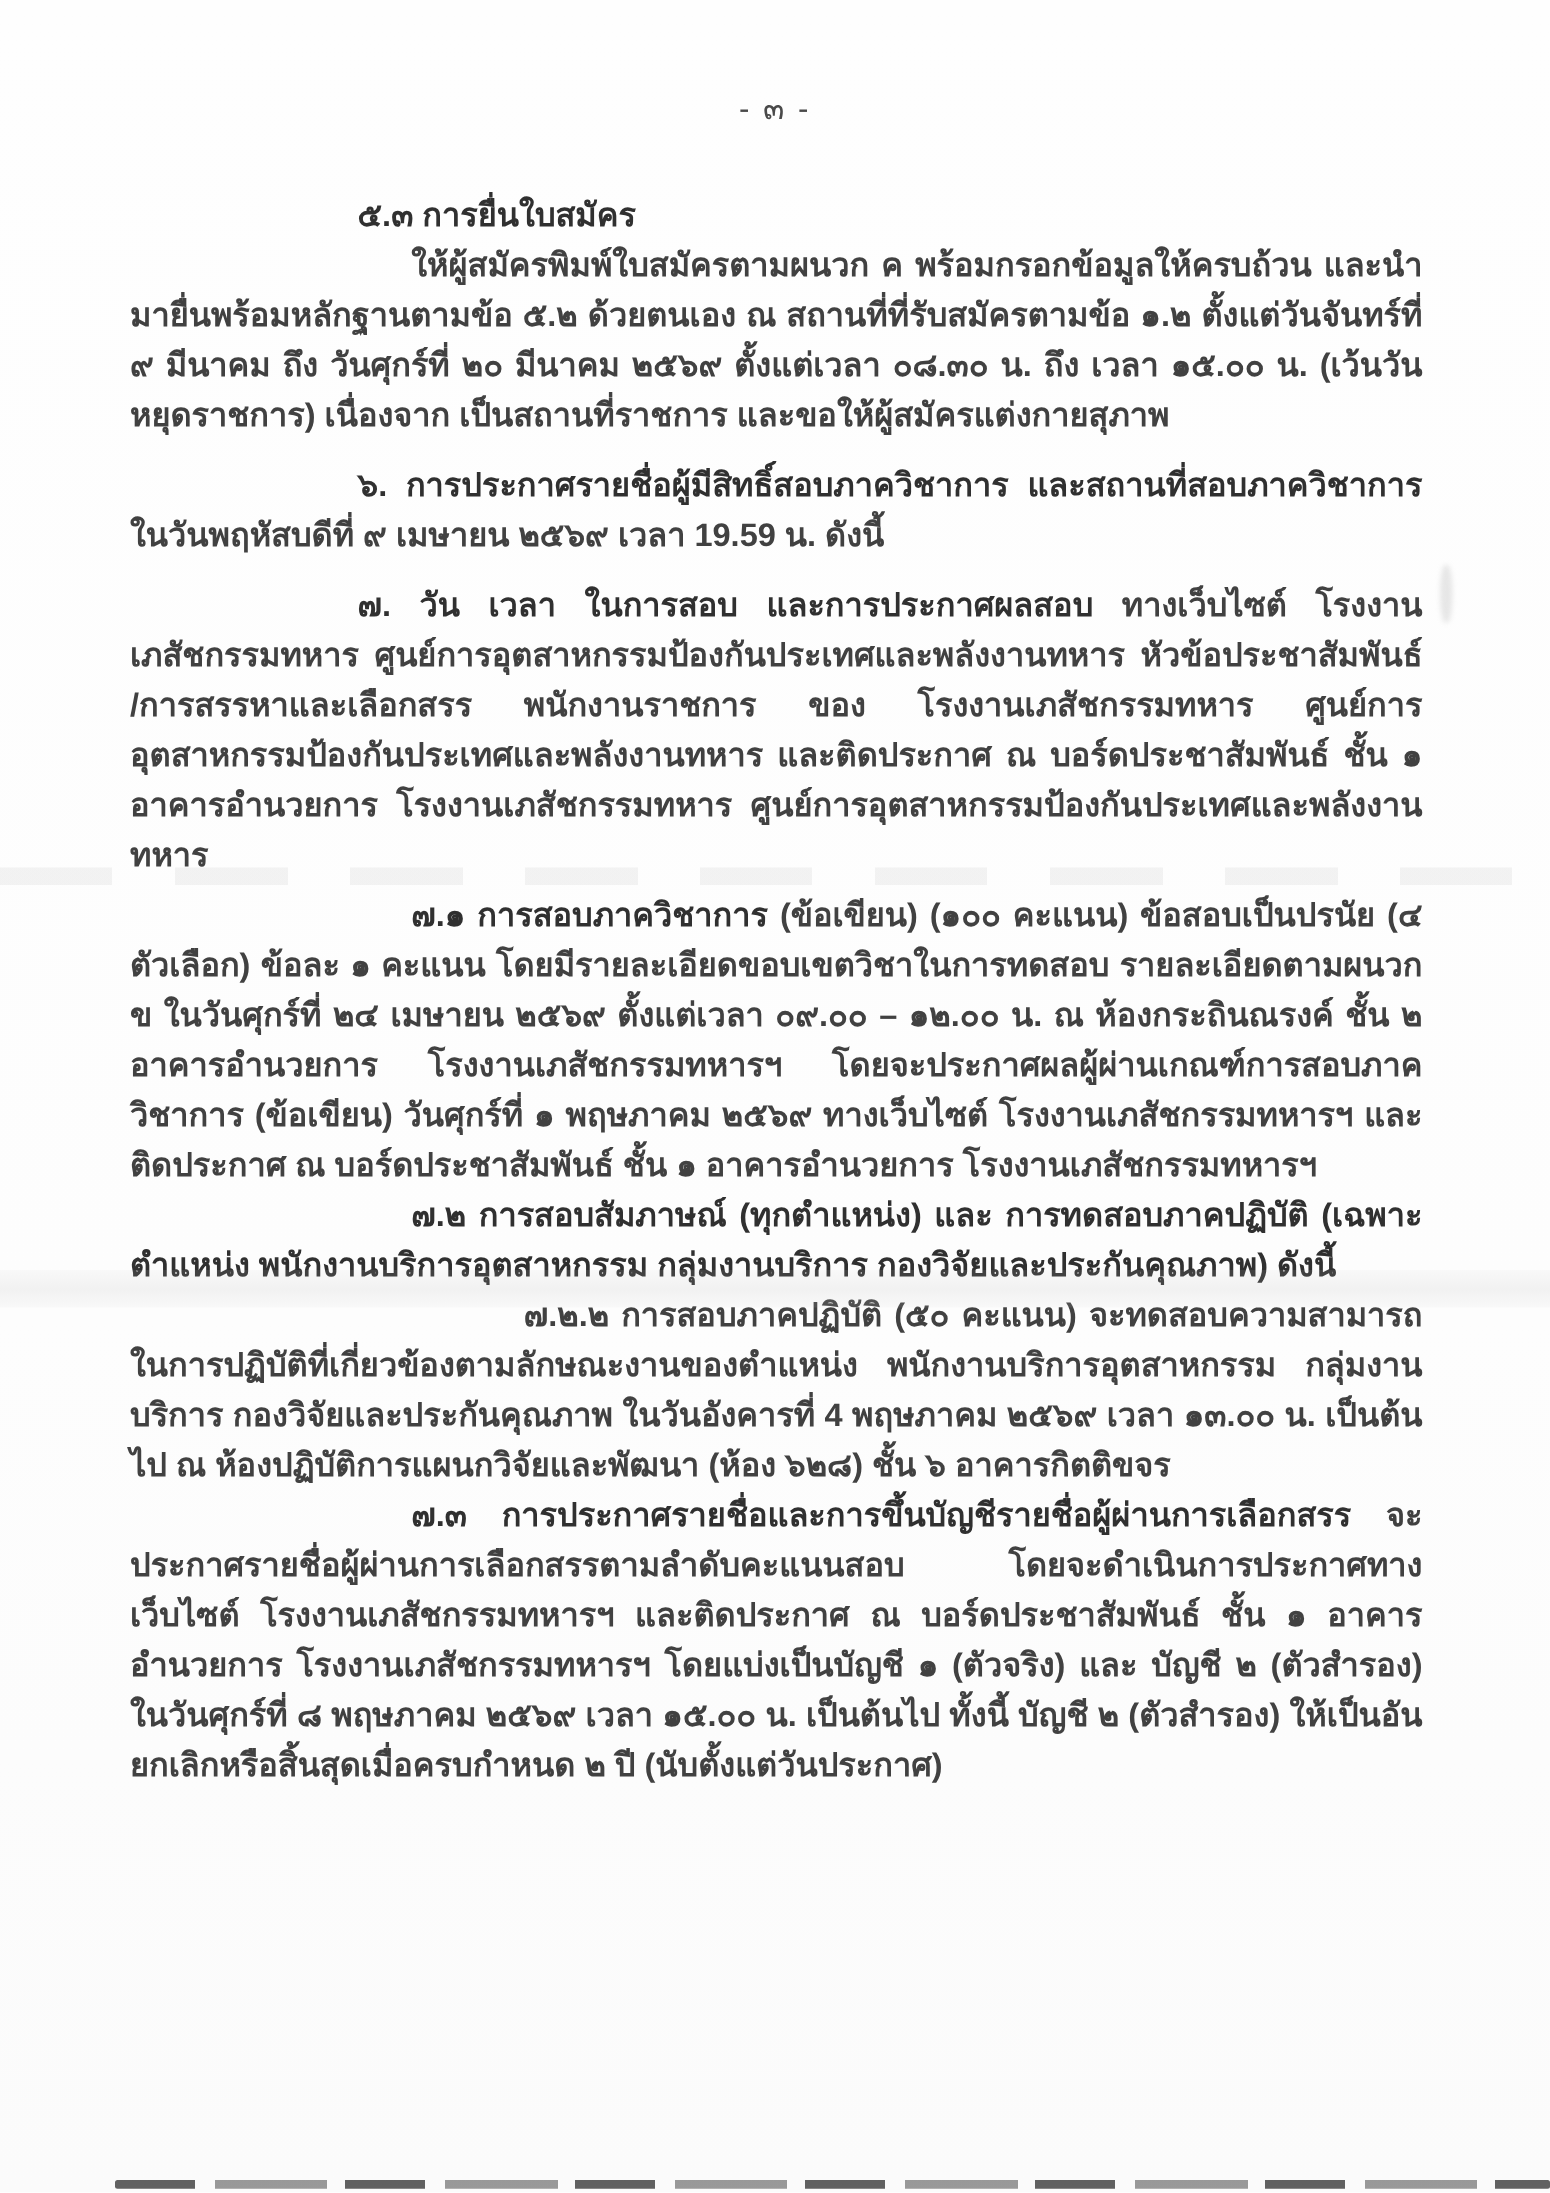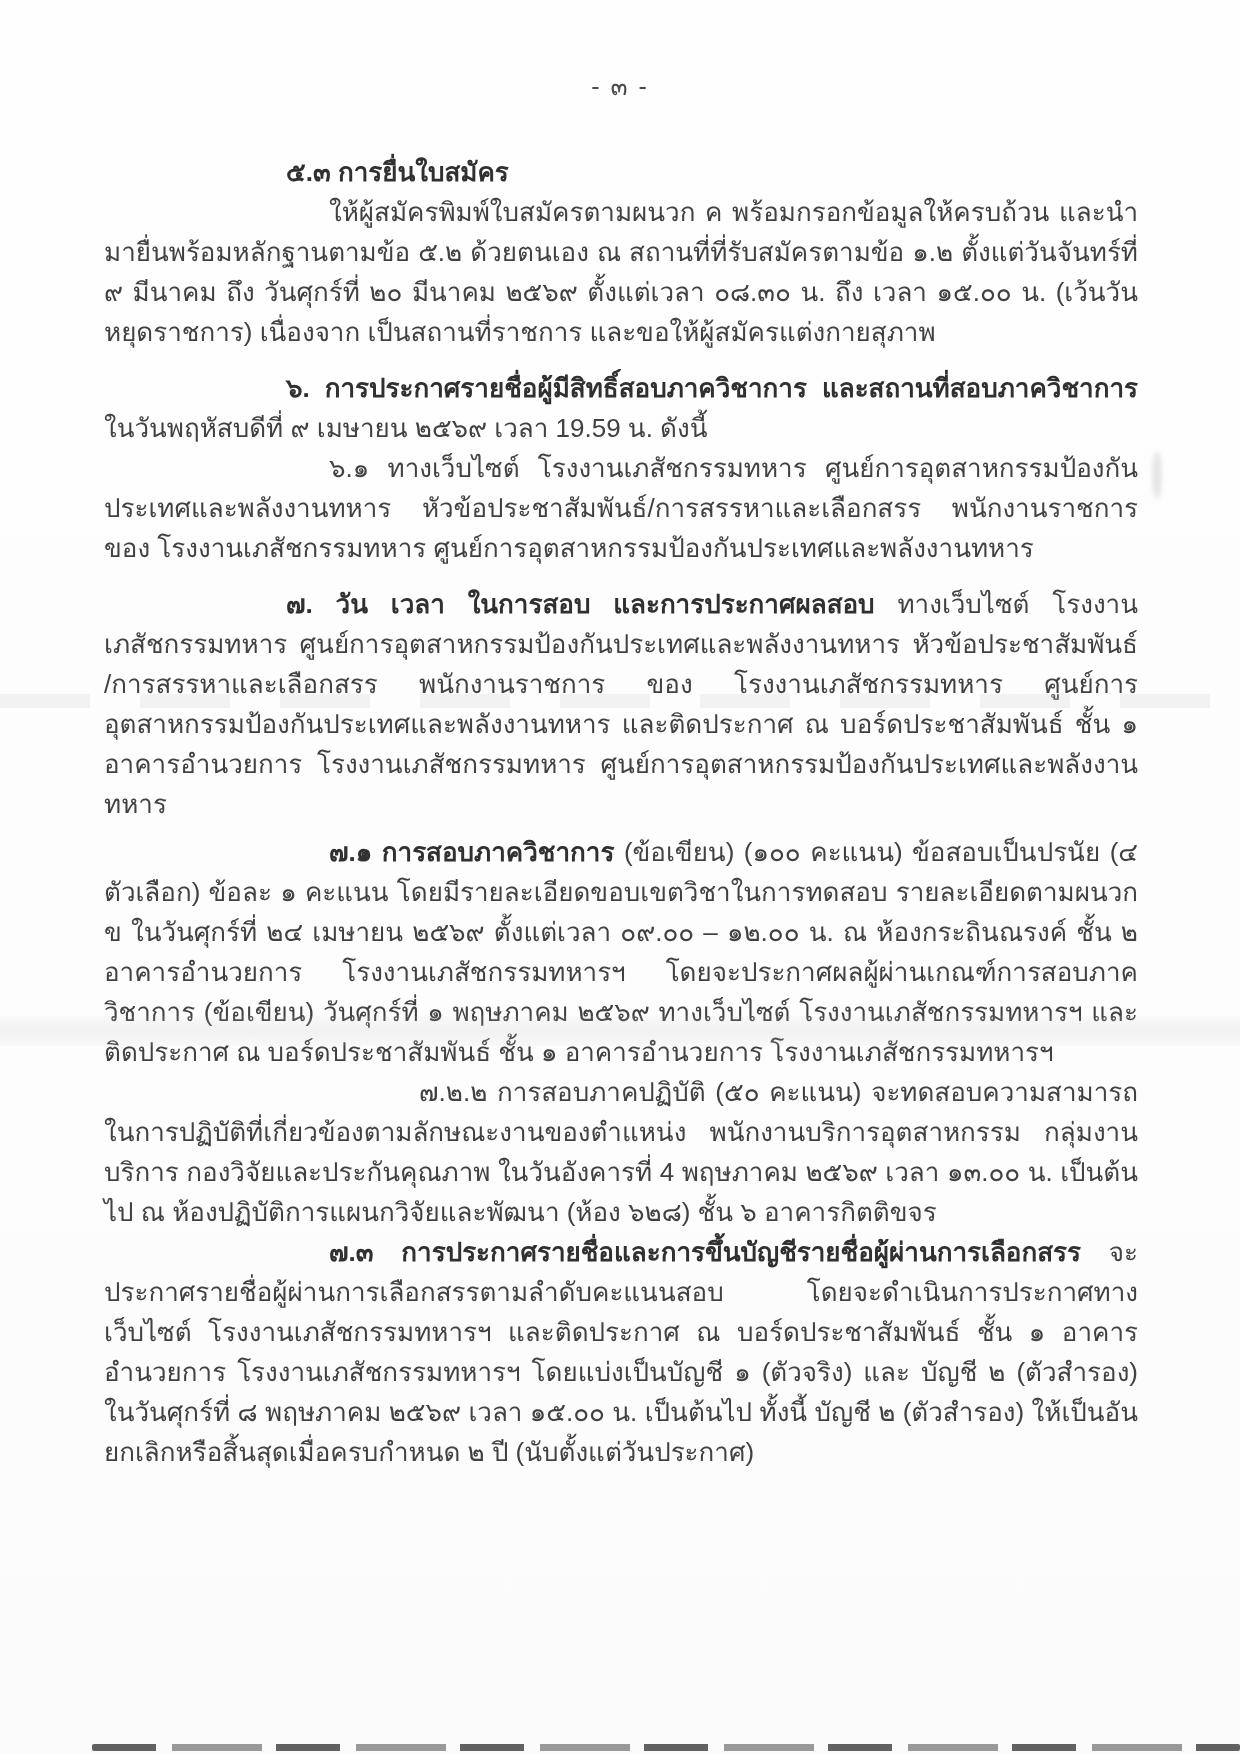--- a/index.html
+++ b/index.html
@@ -31,21 +31,21 @@
     text-align: justify;
     color: #414141;
   }
   p.para { margin: 0; text-indent: 225px; }
   p.ind-1 { text-indent: 182px; }
   p.ind-2 { text-indent: 225px; }
   p.ind-3 { text-indent: 315px; }
   p.mt    { margin-top: 16px; }
   p.mt-sm { margin-top: 8px; }
   .b { font-weight: 700; color: #303030; }
-  .r { font-weight: 400; }
+  .r { font-weight: 700; }
   
   .scan-band-1 {
     position: absolute; left: 0; right: 0; top: 694px; height: 14px;
     background: repeating-linear-gradient(90deg,
       rgba(190,190,190,0.18) 0 90px, rgba(255,255,255,0) 90px 140px);
     pointer-events: none;
   }
   .scan-band-2 {
     position: absolute; left: 0; right: 0; top: 1016px; height: 30px;
     background: linear-gradient(180deg,
@@ -77,27 +77,27 @@
 
   <div class="doc-body">
 
     <p class="para ind-1"><span class="b">๕.๓ การยื่นใบสมัคร</span></p>
 
     <p class="para ind-2"><span class="r">ให้ผู้สมัครพิมพ์ใบสมัครตามผนวก ค พร้อมกรอกข้อมูลให้ครบถ้วน และนำมายื่นพร้อมหลักฐานตามข้อ ๕.๒ ด้วยตนเอง ณ สถานที่ที่รับสมัครตามข้อ ๑.๒ ตั้งแต่วันจันทร์ที่ ๙ มีนาคม ถึง วันศุกร์ที่ ๒๐ มีนาคม ๒๕๖๙ ตั้งแต่เวลา ๐๘.๓๐ น. ถึง เวลา ๑๕.๐๐ น. (เว้นวันหยุดราชการ) เนื่องจาก เป็นสถานที่ราชการ และขอให้ผู้สมัครแต่งกายสุภาพ</span></p>
 
 
     <p class="para ind-1 mt"><span class="b">๖. การประกาศรายชื่อผู้มีสิทธิ์สอบภาควิชาการ และสถานที่สอบภาควิชาการ</span><span class="r"> ในวันพฤหัสบดีที่ ๙ เมษายน ๒๕๖๙ เวลา 19.59 น. ดังนี้</span></p>
 
-    <p class="para ind-2"><span class="r">๖.๑ ทางเว็บไซต์ โรงงานเภสัชกรรมทหาร ศูนย์การอุตสาหกรรมป้องกันประเทศและพลังงานทหาร หัวข้อประชาสัมพันธ์/การสรรหาและเลือกสรร พนักงานราชการ ของ โรงงานเภสัชกรรมทหาร ศูนย์การอุตสาหกรรมป้องกันประเทศและพลังงานทหาร</span></p>
 
 
     <p class="para ind-1 mt"><span class="b">๗. วัน เวลา ในการสอบ และการประกาศผลสอบ</span><span class="r"> ทางเว็บไซต์ โรงงานเภสัชกรรมทหาร ศูนย์การอุตสาหกรรมป้องกันประเทศและพลังงานทหาร หัวข้อประชาสัมพันธ์ /การสรรหาและเลือกสรร พนักงานราชการ ของ โรงงานเภสัชกรรมทหาร ศูนย์การอุตสาหกรรมป้องกันประเทศและพลังงานทหาร และติดประกาศ ณ บอร์ดประชาสัมพันธ์ ชั้น ๑ อาคารอำนวยการ โรงงานเภสัชกรรมทหาร ศูนย์การอุตสาหกรรมป้องกันประเทศและพลังงานทหาร</span></p>
 
     <p class="para ind-2 mt-sm"><span class="b">๗.๑ การสอบภาควิชาการ</span><span class="r"> (ข้อเขียน) (๑๐๐ คะแนน) ข้อสอบเป็นปรนัย (๔ ตัวเลือก) ข้อละ ๑ คะแนน โดยมีรายละเอียดขอบเขตวิชาในการทดสอบ รายละเอียดตามผนวก ข ในวันศุกร์ที่ ๒๔ เมษายน ๒๕๖๙ ตั้งแต่เวลา ๐๙.๐๐ – ๑๒.๐๐ น. ณ ห้องกระถินณรงค์ ชั้น ๒ อาคารอำนวยการ โรงงานเภสัชกรรมทหารฯ โดยจะประกาศผลผู้ผ่านเกณฑ์การสอบภาควิชาการ (ข้อเขียน) วันศุกร์ที่ ๑ พฤษภาคม ๒๕๖๙ ทางเว็บไซต์ โรงงานเภสัชกรรมทหารฯ และ ติดประกาศ ณ บอร์ดประชาสัมพันธ์ ชั้น ๑ อาคารอำนวยการ โรงงานเภสัชกรรมทหารฯ</span></p>
 
+    <p class="para ind-2"><span class="b">๗.๒ การสอบสัมภาษณ์ (ทุกตำแหน่ง) และ การทดสอบภาคปฏิบัติ (เฉพาะตำแหน่ง พนักงานบริการอุตสาหกรรม กลุ่มงานบริการ กองวิจัยและประกันคุณภาพ) ดังนี้</span></p>
 
 
     <p class="para ind-3"><span class="r">๗.๒.๒ การสอบภาคปฏิบัติ (๕๐ คะแนน) จะทดสอบความสามารถในการปฏิบัติที่เกี่ยวข้องตามลักษณะงานของตำแหน่ง พนักงานบริการอุตสาหกรรม กลุ่มงานบริการ กองวิจัยและประกันคุณภาพ ในวันอังคารที่ 4 พฤษภาคม ๒๕๖๙ เวลา ๑๓.๐๐ น. เป็นต้นไป ณ ห้องปฏิบัติการแผนกวิจัยและพัฒนา (ห้อง ๖๒๘) ชั้น ๖ อาคารกิตติขจร</span></p>
 
     <p class="para ind-2"><span class="b">๗.๓ การประกาศรายชื่อและการขึ้นบัญชีรายชื่อผู้ผ่านการเลือกสรร</span><span class="r"> จะประกาศรายชื่อผู้ผ่านการเลือกสรรตามลำดับคะแนนสอบ โดยจะดำเนินการประกาศทางเว็บไซต์ โรงงานเภสัชกรรมทหารฯ และติดประกาศ ณ บอร์ดประชาสัมพันธ์ ชั้น ๑ อาคารอำนวยการ โรงงานเภสัชกรรมทหารฯ โดยแบ่งเป็นบัญชี ๑ (ตัวจริง) และ บัญชี ๒ (ตัวสำรอง) ในวันศุกร์ที่ ๘ พฤษภาคม ๒๕๖๙ เวลา ๑๕.๐๐ น. เป็นต้นไป ทั้งนี้ บัญชี ๒ (ตัวสำรอง) ให้เป็นอันยกเลิกหรือสิ้นสุดเมื่อครบกำหนด ๒ ปี (นับตั้งแต่วันประกาศ)</span></p>
 
   </div>
 
   <div class="scan-band-1"></div>
   <div class="scan-band-2"></div>

